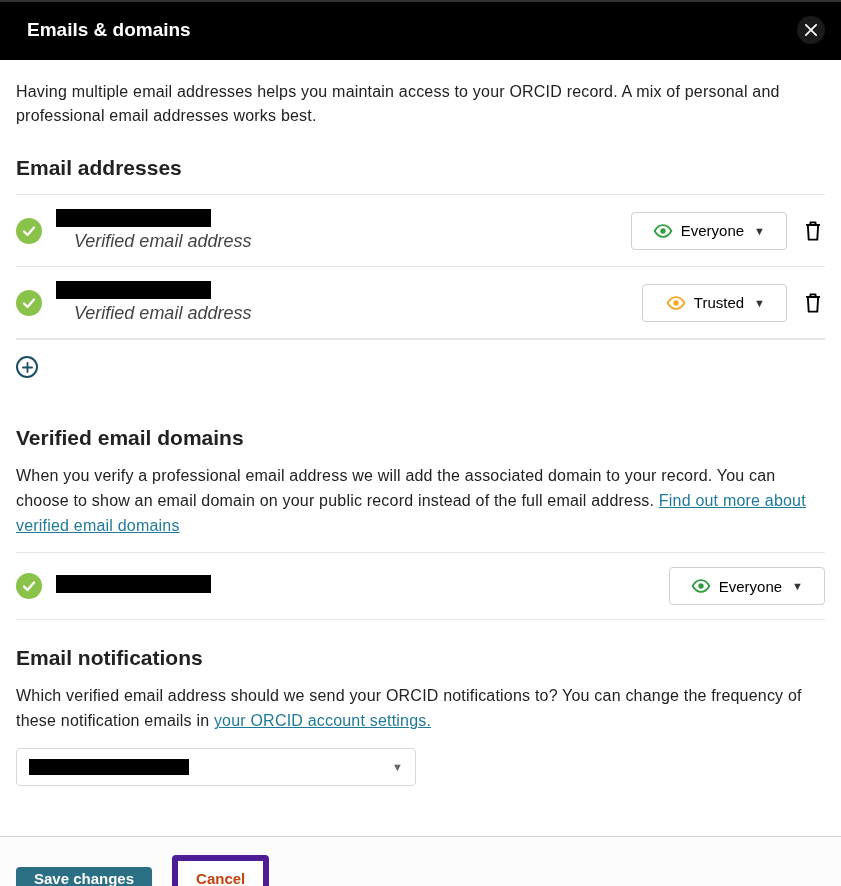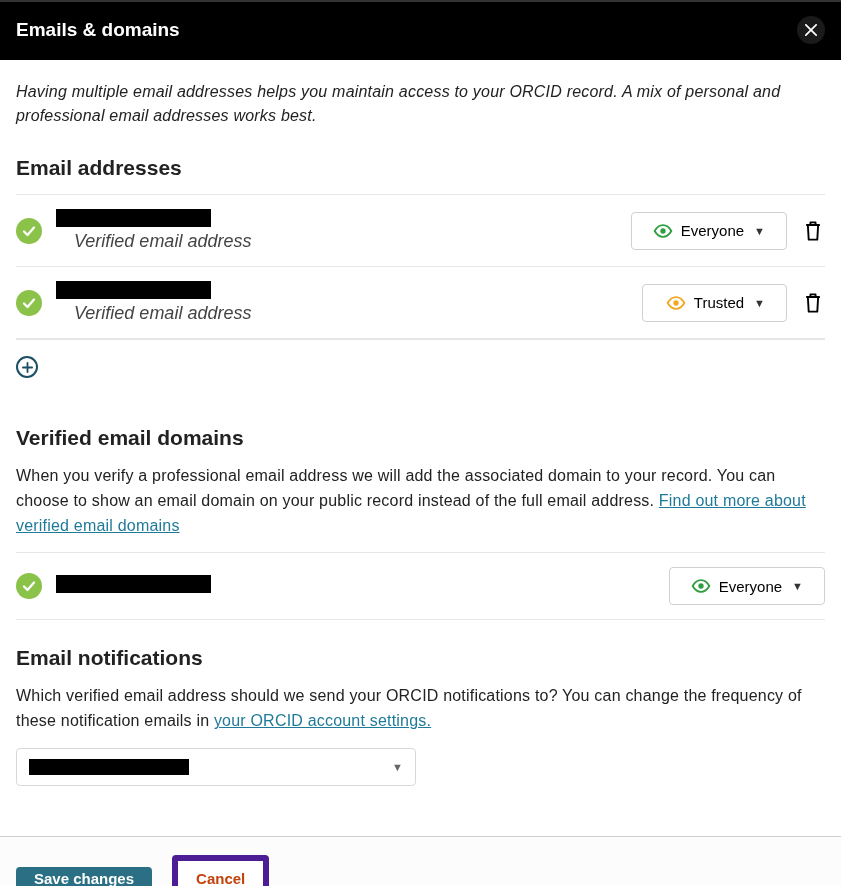--- a/index.html
+++ b/index.html
@@ -6,21 +6,21 @@
   body {
     margin: 0;
     font-family: -apple-system, BlinkMacSystemFont, "Segoe UI", Helvetica, Arial, sans-serif;
     background: #fff;
     color: #222;
     width: 841px;
   }
   .header {
     background: #000;
     color: #fff;
-    padding: 14px 16px 16px 16px;
+    padding: 14px 16px 16px 27px;
     display: flex;
     align-items: center;
     justify-content: space-between;
     border-top: 2px solid #333;
   }
   .header h1 {
     margin: 0;
     font-size: 19px;
     font-weight: 700;
   }
@@ -38,21 +38,20 @@
     font-size: 14px;
   }
   .content {
     padding: 20px 16px 16px 16px;
   }
   .intro {
     font-size: 16px;
     line-height: 1.5;
     letter-spacing: 0.2px;
     margin-bottom: 28px;
-    font-style: italic;
   }
   h2 {
     font-size: 21px;
     font-weight: 700;
     margin: 0 0 14px 0;
   }
   .section-desc {
     font-size: 16px;
     line-height: 1.55;
     letter-spacing: 0.2px;

